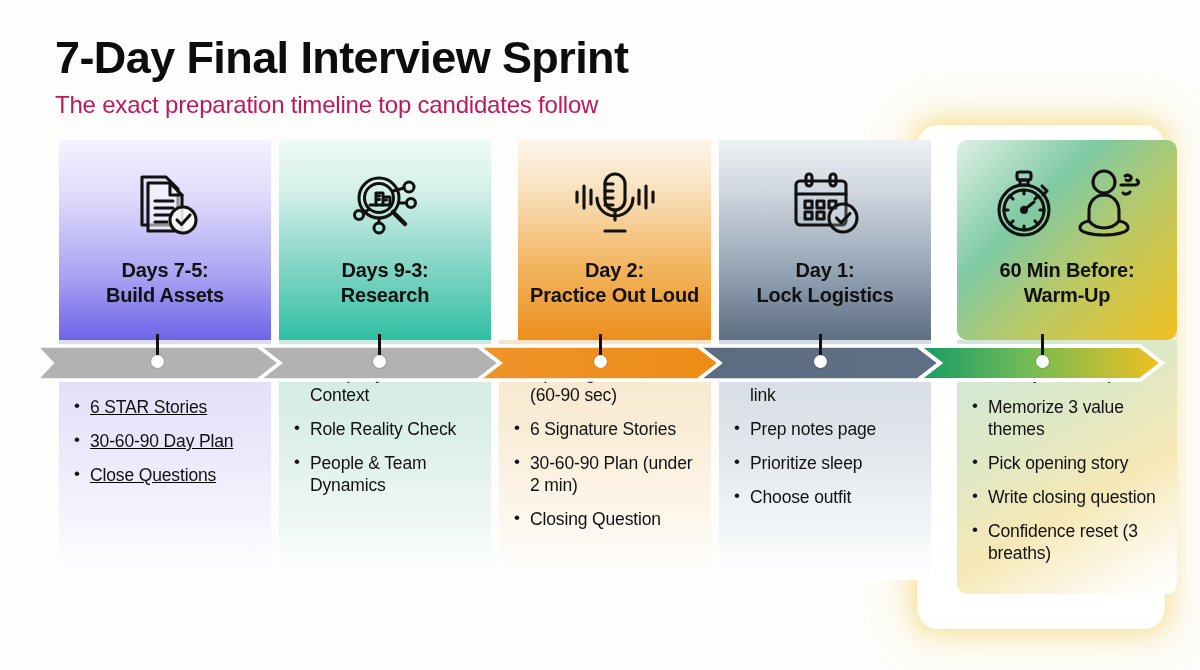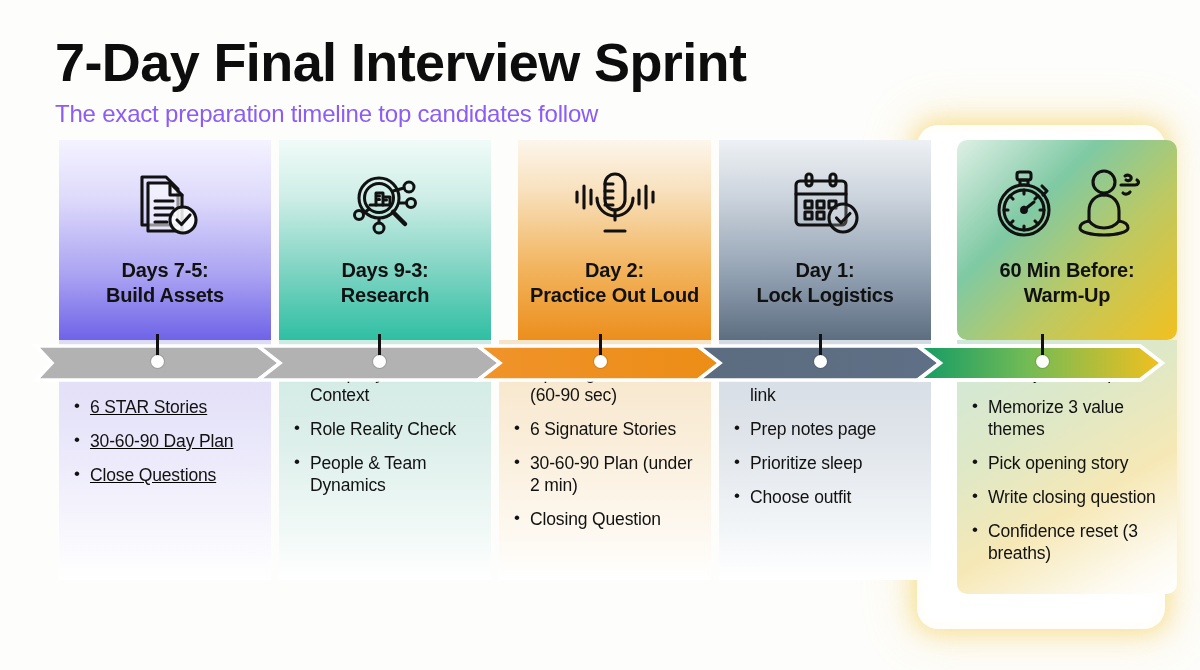--- a/index.html
+++ b/index.html
@@ -20,31 +20,31 @@
   }
 
   
   .header {
     position: absolute;
     left: 55px;
     top: 34px;
     width: 900px;
   }
   .title {
-    font-size: 54px;
+    font-size: 45px;
     font-weight: bold;
     color: #0d0d0d;
     letter-spacing: -0.6px;
     line-height: 1.06;
     white-space: nowrap;
   }
   .subtitle {
     margin-top: 9px;
     font-size: 24px;
-    color: #8b5cf6;
+    color: #be185d;
     font-weight: normal;
     letter-spacing: -0.2px;
     white-space: nowrap;
   }
 
   
   .board {
     position: absolute;
     left: 0;
     top: 140px;

